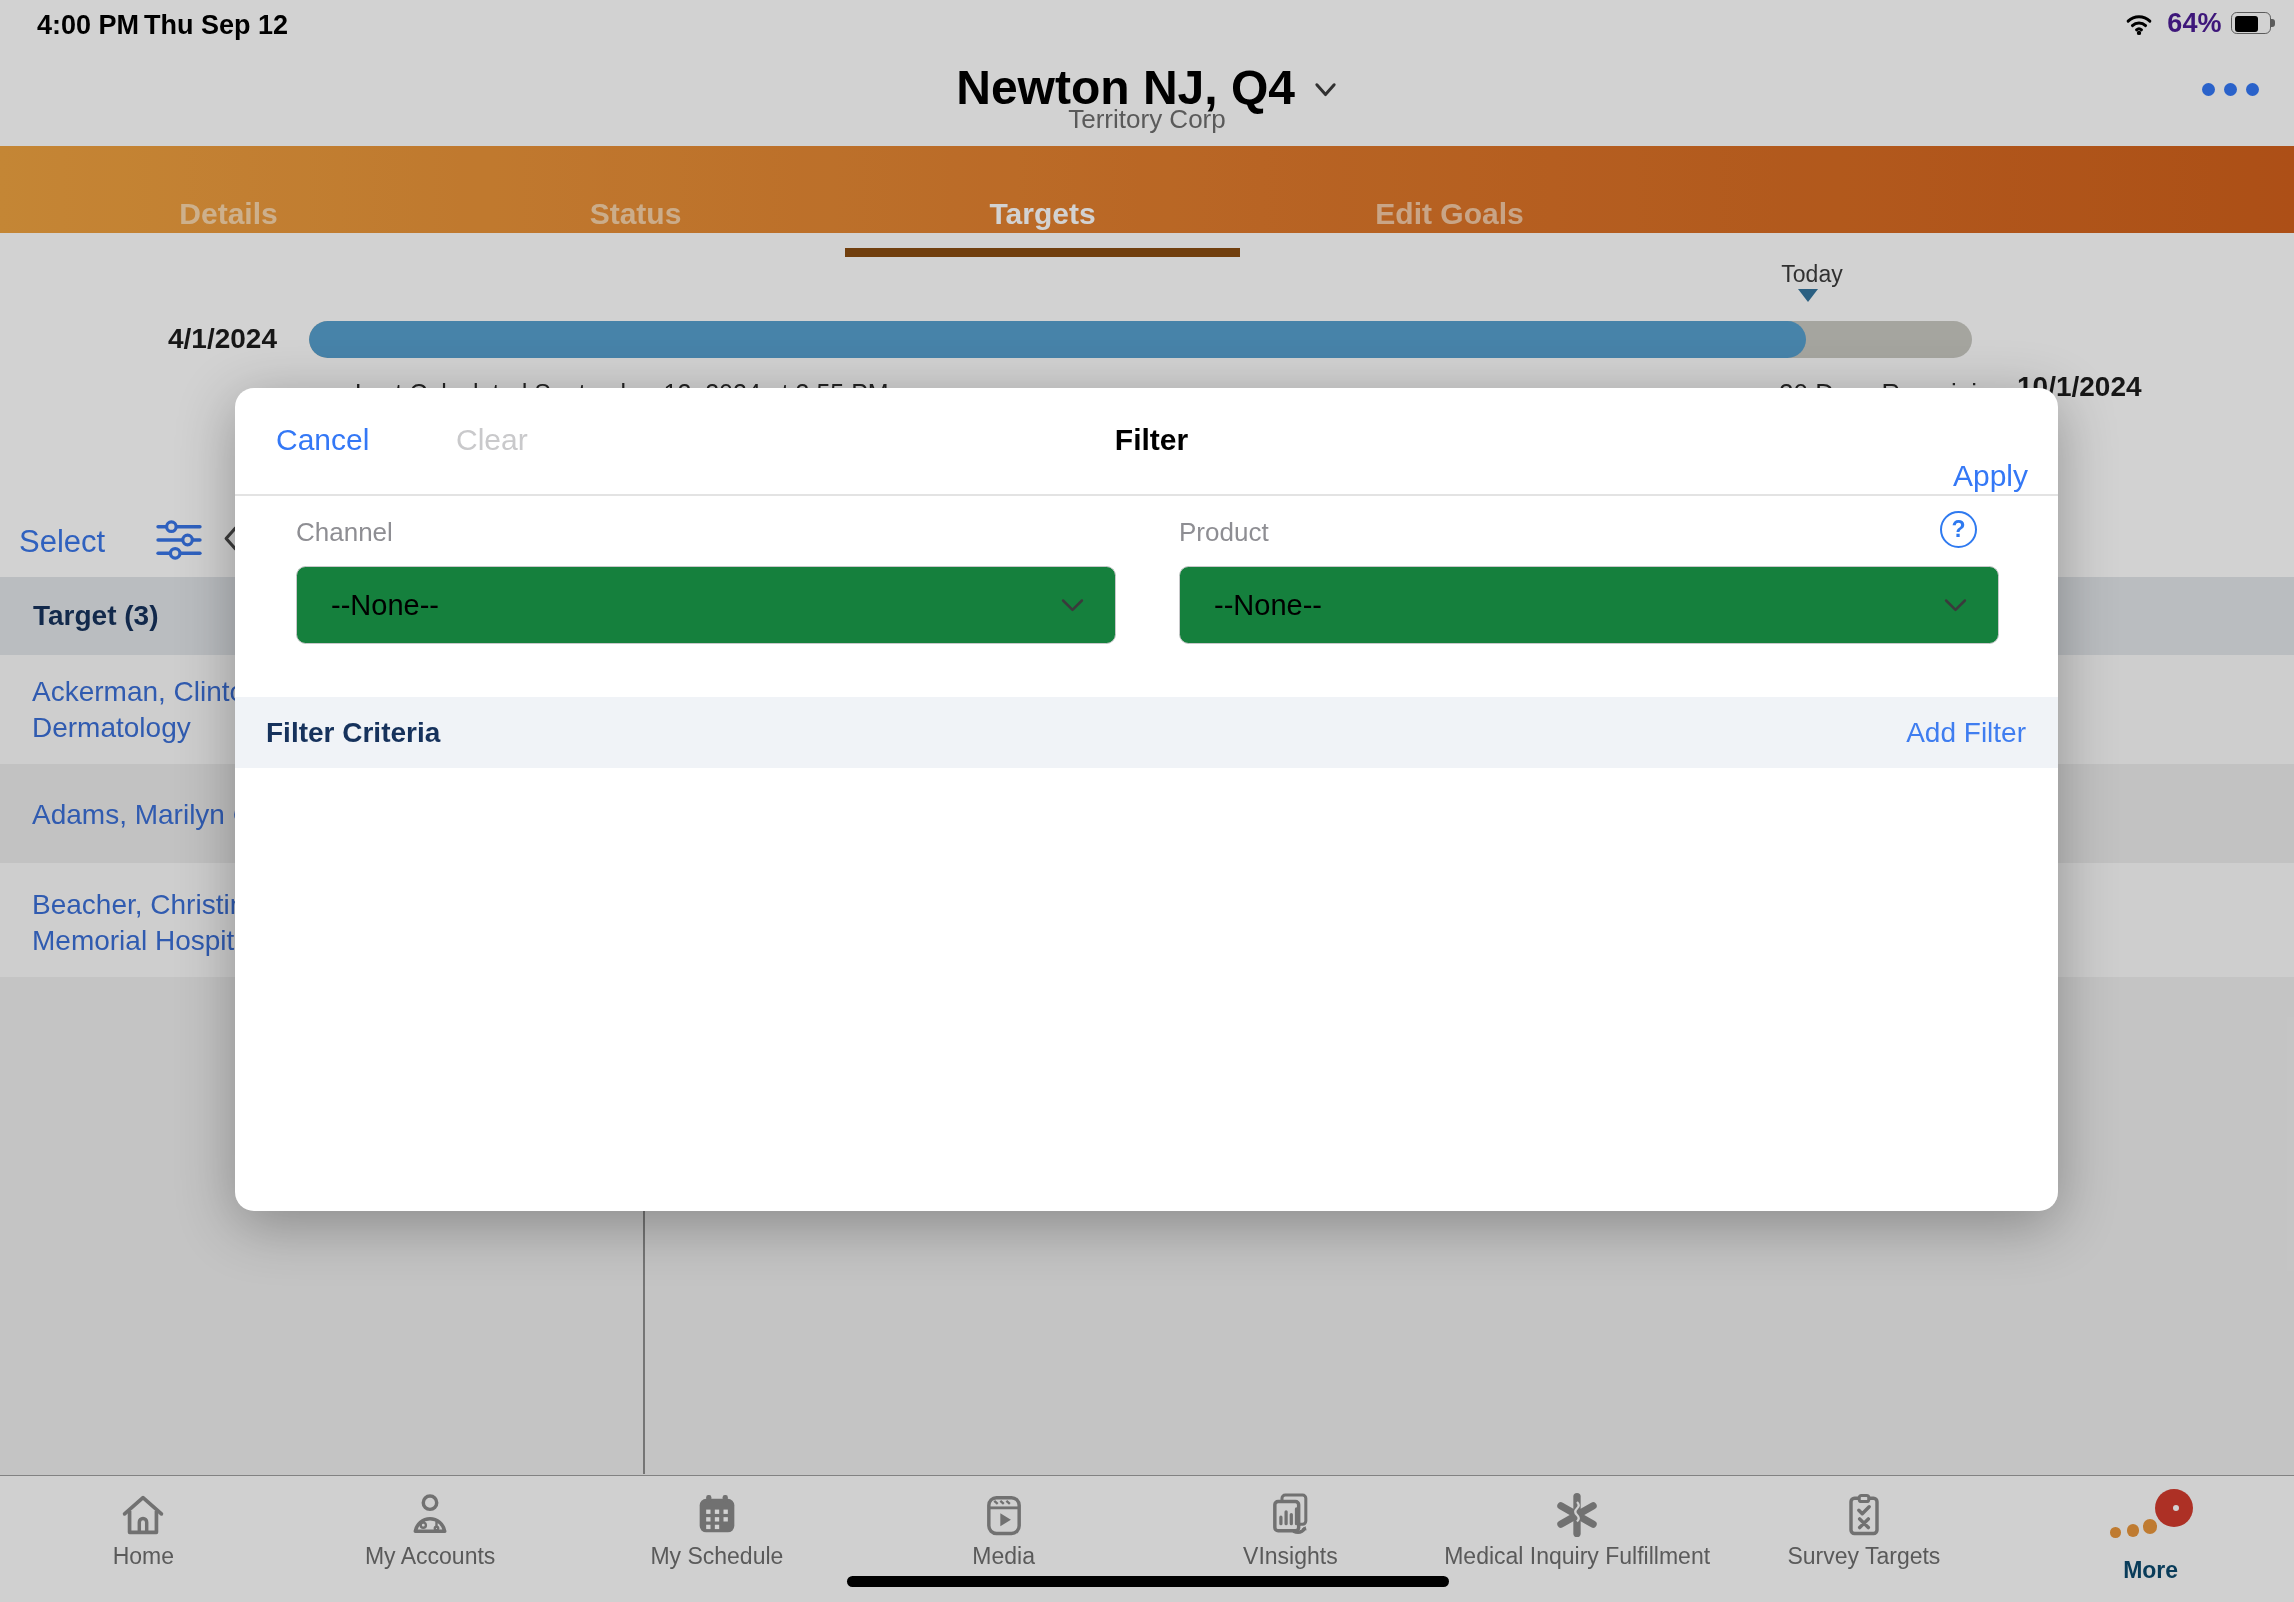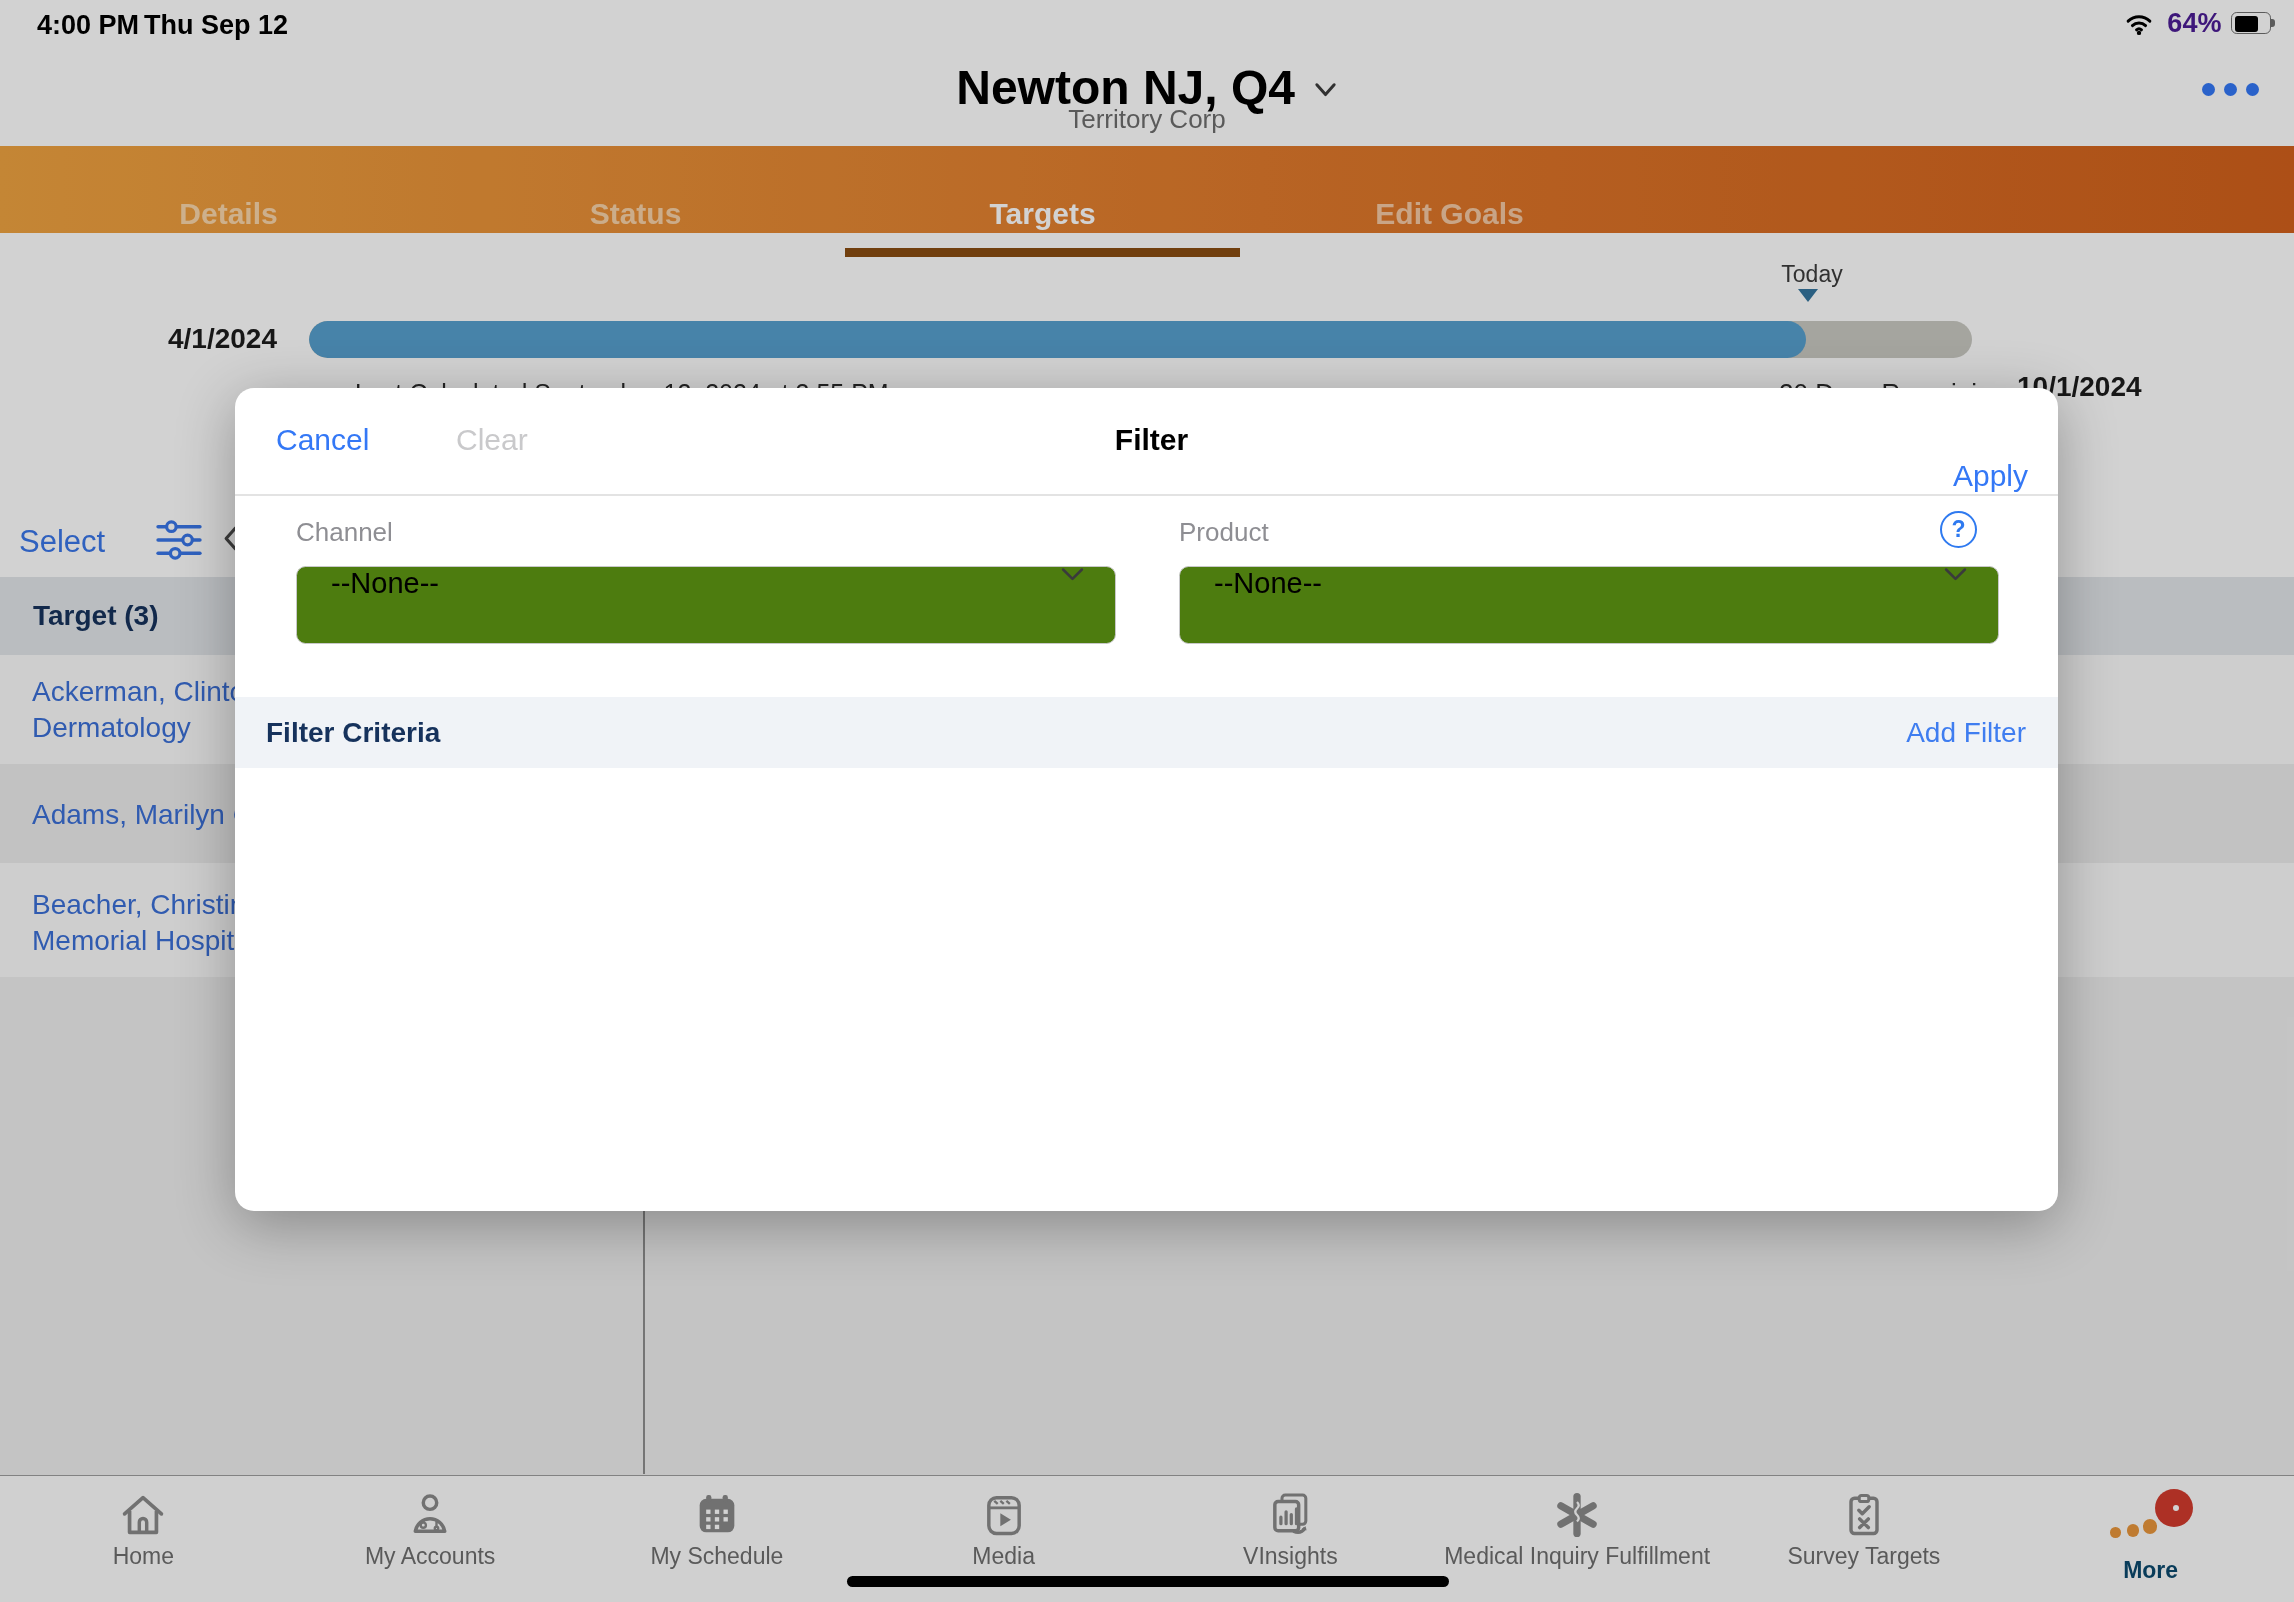--- a/index.html
+++ b/index.html
@@ -69,21 +69,21 @@
   .m-clear{position:absolute;left:216px;top:35px;font-size:30px;color:#c9c9cb;}
   .m-title{position:absolute;left:0;top:35px;width:100%;text-align:center;font-size:30px;font-weight:600;color:#000;}
   .m-apply{position:absolute;right:35px;top:35px;font-size:30px;color:#3478f6;margin-top:36px;}
   .m-divider{position:absolute;left:0;top:106px;width:100%;height:1.9px;background:#e3e3e3;}
   .m-label{position:absolute;top:129px;font-size:26px;color:#8e8e93;}
   .lab-channel{left:61px;}
   .lab-product{left:944px;}
   .help-btn{position:absolute;left:1705px;top:123px;width:37px;height:37px;border:2.9px solid #2f7af0;border-radius:50%;
             display:flex;align-items:center;justify-content:center;font-size:23px;font-weight:600;color:#2f7af0;box-sizing:border-box;}
   .m-select{position:absolute;top:178px;width:820px;height:78px;border:1.9px solid #c8c8ca;border-radius:9.6px;
-            box-sizing:border-box;display:flex;align-items:flex-start;justify-content:space-between;padding:0 31px 0 34px;background:#4d7c0f;}
+            box-sizing:border-box;display:flex;align-items:center;justify-content:space-between;padding:0 31px 0 34px;background:#15803d;}
   .sel-channel{left:61px;}
   .sel-product{left:944px;}
   .m-select .val{font-size:29px;color:#000;}
   .criteria{position:absolute;left:0;top:309px;width:100%;height:71px;background:#f0f3f7;
             display:flex;align-items:center;justify-content:space-between;padding:0 32px 0 31px;box-sizing:border-box;}
   .criteria .cap{font-size:28px;font-weight:700;color:#16325c;}
   .criteria .add{font-size:28px;color:#3f7df0;}
 
   
   .bottombar{left:0;top:1475px;width:2294px;height:128px;background:#fdfdfd;border-top:1.9px solid #9e9e9e;

